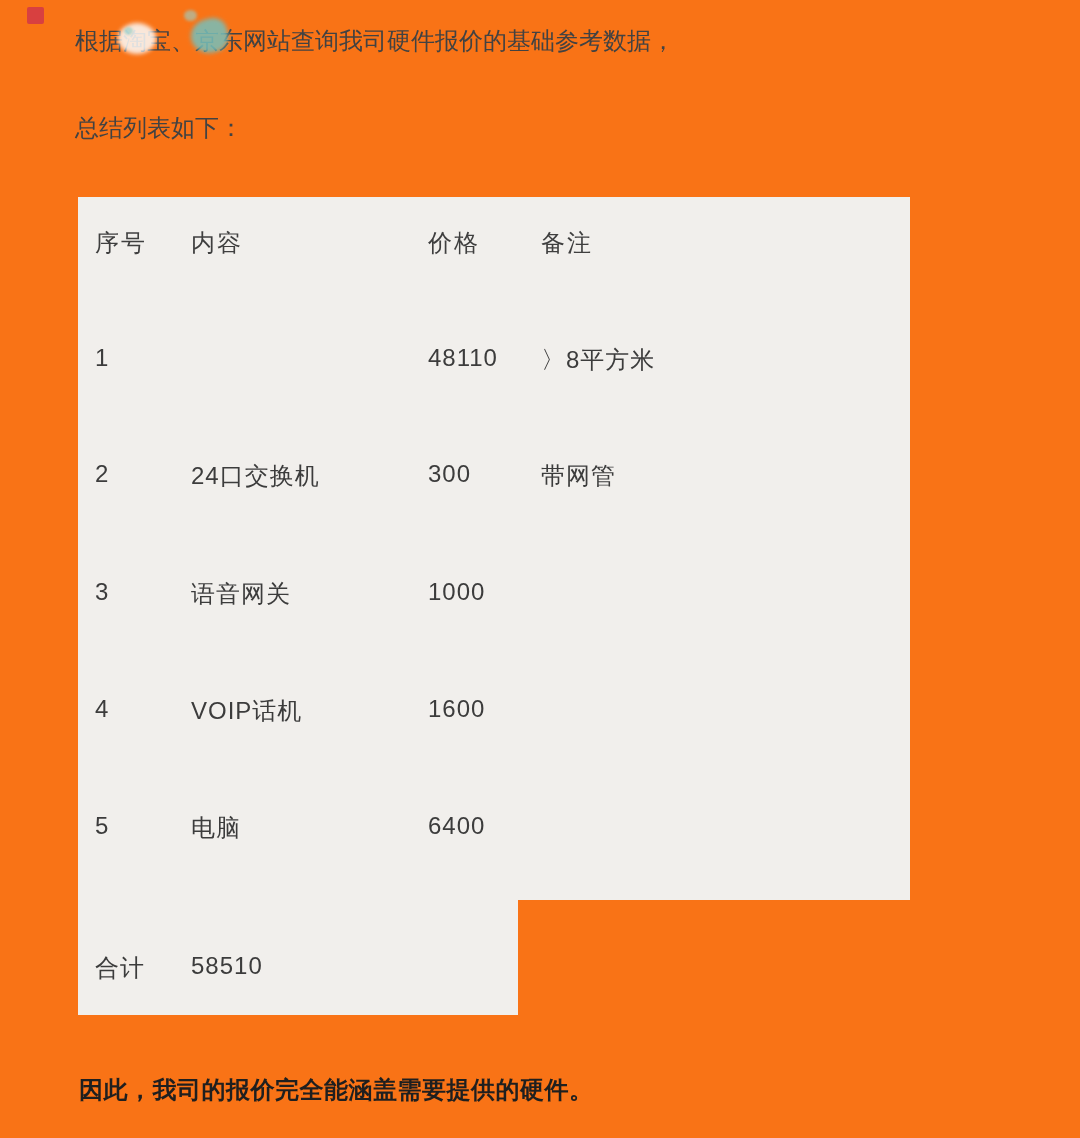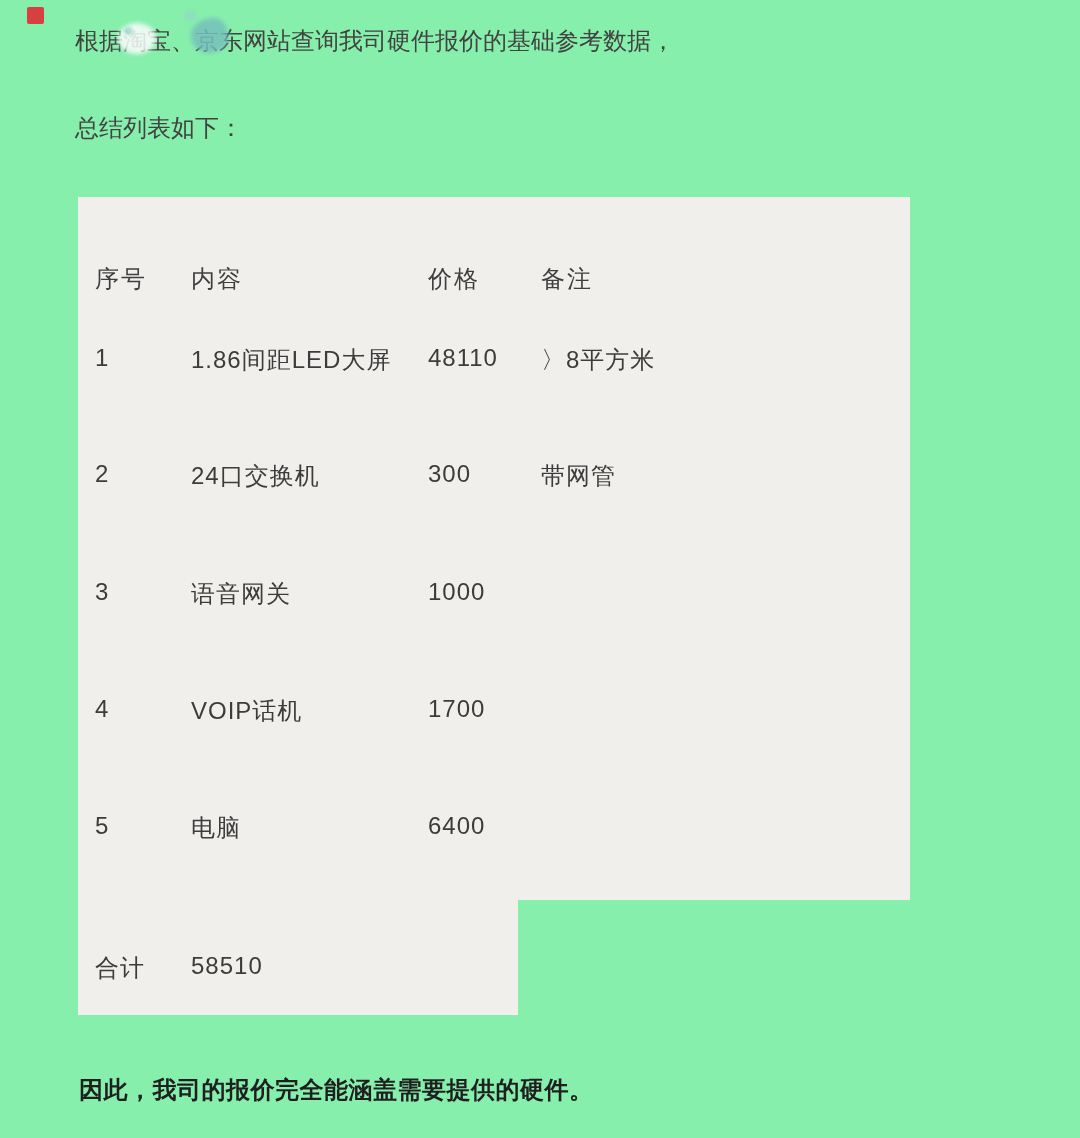--- a/index.html
+++ b/index.html
@@ -1,17 +1,17 @@
 <!DOCTYPE html>
 <html><head>
 <meta charset="utf-8">
 <style>
   html,body{margin:0;padding:0;background:#ffffff;}
   .page{
-    position:relative;width:1080px;height:1138px;background:#86efac;
+    position:relative;width:1080px;height:1138px;background:#f97316;
     font-family:"Liberation Sans","DejaVu Sans",sans-serif;color:#3c3c3c;overflow:hidden;
   }
   .para{position:absolute;margin:0;font-size:24px;letter-spacing:0;color:#424242;white-space:pre;}
   .intro{left:75px;top:25px;}
   .list-intro{left:75px;top:112px;text-align:right;}
   .red-marker{position:absolute;left:27px;top:7px;width:17px;height:17px;background:#d84040;border-radius:2px;}
   
   .wash-blob{position:absolute;left:118px;top:23px;width:38px;height:31px;background:rgba(250,251,251,0.85);filter:blur(2px);border-radius:50%;}
   .teal-dot-small{position:absolute;left:124px;top:27px;width:9px;height:8px;background:rgba(130,200,195,0.55);filter:blur(1px);border-radius:50%;}
   .teal-blob{position:absolute;left:191px;top:19px;width:37px;height:34px;background:rgba(117,192,187,0.85);filter:blur(2px);border-radius:55% 45% 50% 60%;transform:rotate(-15deg);}
@@ -20,21 +20,21 @@
   .tbl-bg{position:absolute;background:#f1efec;}
   .tbl-bg.main{left:78px;top:197px;width:832px;height:703px;}
   .tbl-bg.lower{left:78px;top:900px;width:440px;height:115px;}
   
   .trow{position:absolute;left:0;width:1080px;height:32px;font-size:24px;letter-spacing:1px;color:#3c3c3c;}
   .trow span{position:absolute;white-space:pre;}
   .c1{left:95px;}
   .c2{left:191px;}
   .c3{left:428px;}
   .c4{left:541px;}
-  .trow.header{letter-spacing:2px;color:#3f3f3f;margin-top:36px;}
+  .trow.header{letter-spacing:2px;color:#3f3f3f;}
   .conclusion{position:absolute;left:75px;top:1070px;margin:4px;font-size:24px;font-weight:700;letter-spacing:0.5px;color:#1f1f1f;white-space:pre;}
 </style>
 </head>
 <body>
 
 <div class="page">
 
   <div class="red-marker"></div>
 
   <p class="para intro">根据淘宝、京东网站查询我司硬件报价的基础参考数据，</p>
@@ -50,21 +50,20 @@
 
   <div class="trow header" style="top:227px">
     <span class="c1">序号</span>
     <span class="c2">内容</span>
     <span class="c3">价格</span>
     <span class="c4">备注</span>
   </div>
 
   <div class="trow" style="top:344px">
     <span class="c1">1</span>
-    <span class="c2">1.86间距LED大屏</span>
     <span class="c3">48110</span>
     <span class="c4">〉8平方米</span>
   </div>
 
   <div class="trow" style="top:460px">
     <span class="c1">2</span>
     <span class="c2">24口交换机</span>
     <span class="c3">300</span>
     <span class="c4">带网管</span>
   </div>
@@ -72,21 +71,21 @@
   <div class="trow" style="top:578px">
     <span class="c1">3</span>
     <span class="c2">语音网关</span>
     <span class="c3">1000</span>
     <span class="c4"></span>
   </div>
 
   <div class="trow" style="top:695px">
     <span class="c1">4</span>
     <span class="c2">VOIP话机</span>
-    <span class="c3">1700</span>
+    <span class="c3">1600</span>
   </div>
 
   <div class="trow" style="top:812px">
     <span class="c1">5</span>
     <span class="c2">电脑</span>
     <span class="c3">6400</span>
   </div>
 
   <div class="trow" style="top:952px">
     <span class="c1">合计</span>

